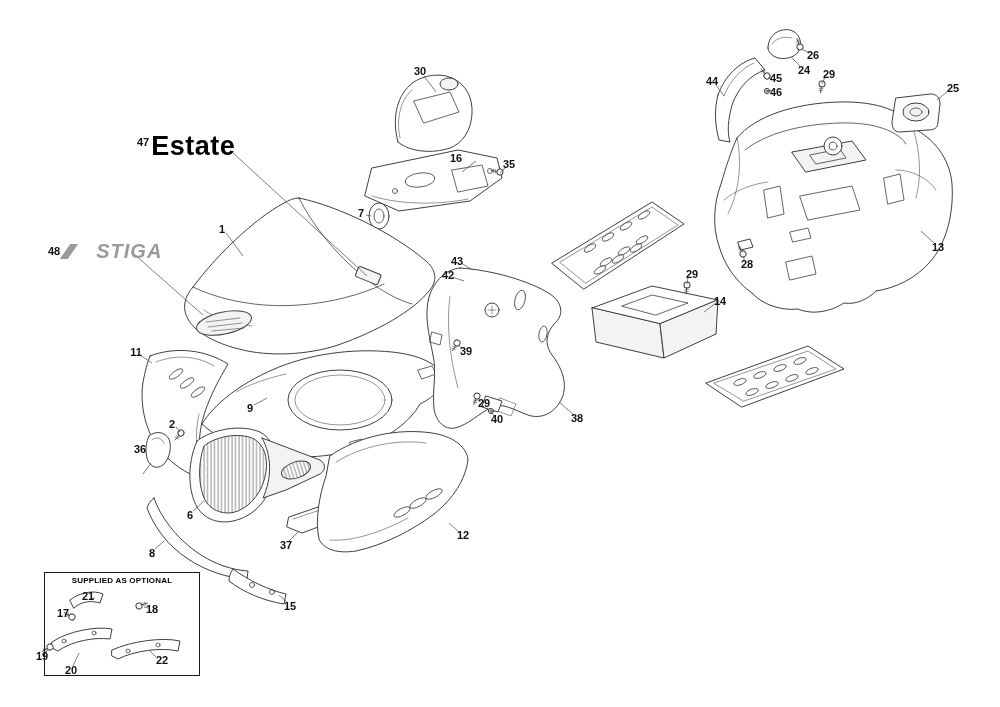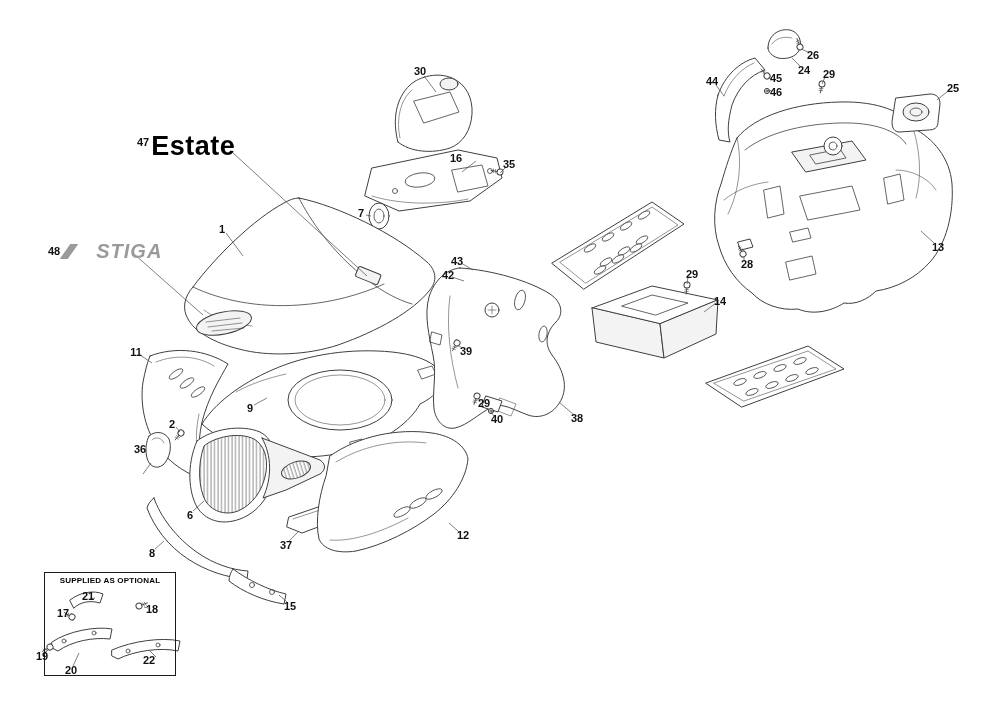--- a/index.html
+++ b/index.html
@@ -28,21 +28,21 @@
     white-space:nowrap;
   }
   .estate-callout { position:absolute; left:137px; top:133px; display:flex; align-items:flex-start; }
   .estate-callout .num { font-size:11px; font-weight:bold; margin-top:3px; color:var(--label,#111); }
   .estate-callout .word { font-size:27px; font-weight:bold; letter-spacing:0.5px; color:#000; line-height:1; margin-left:2px; }
   .stiga-callout { position:absolute; left:48px; top:241px; display:flex; align-items:center; }
   .stiga-callout .num { font-size:11px; font-weight:bold; margin-right:5px; color:var(--label,#111); }
   .stiga-slash { width:8px; height:15px; background:var(--logo,#9a9a9a); transform:skewX(-35deg); margin-right:3px; }
   .stiga-word { font-size:20px; font-weight:bold; font-style:italic; color:var(--logo,#9a9a9a); letter-spacing:1px; line-height:1;margin-left:20px; }
   .optional-box {
-    position:absolute; left:44px; top:572px; width:132px; height:104px;
+    position:absolute; left:44px; top:572px; width:156px; height:104px;
     border:1.5px solid #1a1a1a; box-sizing:border-box; pointer-events:none;
   }
   .optional-box .title { font-size:8px; font-weight:bold; text-align:center; margin-top:3px; letter-spacing:0.2px; color:#000; }
 </style>
 </head>
 <body>
 
 <div class="stage">
 
   <svg class="diagram" width="1000" height="707" viewBox="0 0 1000 707">
@@ -309,16 +309,16 @@
       <span class="part-label" style="left: 190px; top: 515px;">6</span>
       <span class="part-label" style="left: 286px; top: 545px;">37</span>
       <span class="part-label" style="left: 152px; top: 553px;">8</span>
       <span class="part-label" style="left: 463px; top: 535px;">12</span>
       <span class="part-label" style="left: 290px; top: 606px;">15</span>
       <span class="part-label" style="left: 88px; top: 596px;">21</span>
       <span class="part-label" style="left: 63px; top: 613px;">17</span>
       <span class="part-label" style="left: 152px; top: 609px;">18</span>
       <span class="part-label" style="left: 42px; top: 656px;">19</span>
       <span class="part-label" style="left: 71px; top: 670px;">20</span>
-      <span class="part-label" style="left: 149px; top: 660px;">22</span>
+      <span class="part-label" style="left: 162px; top: 660px;">22</span>
     </div>
 
 </div>
 
 </body></html>

